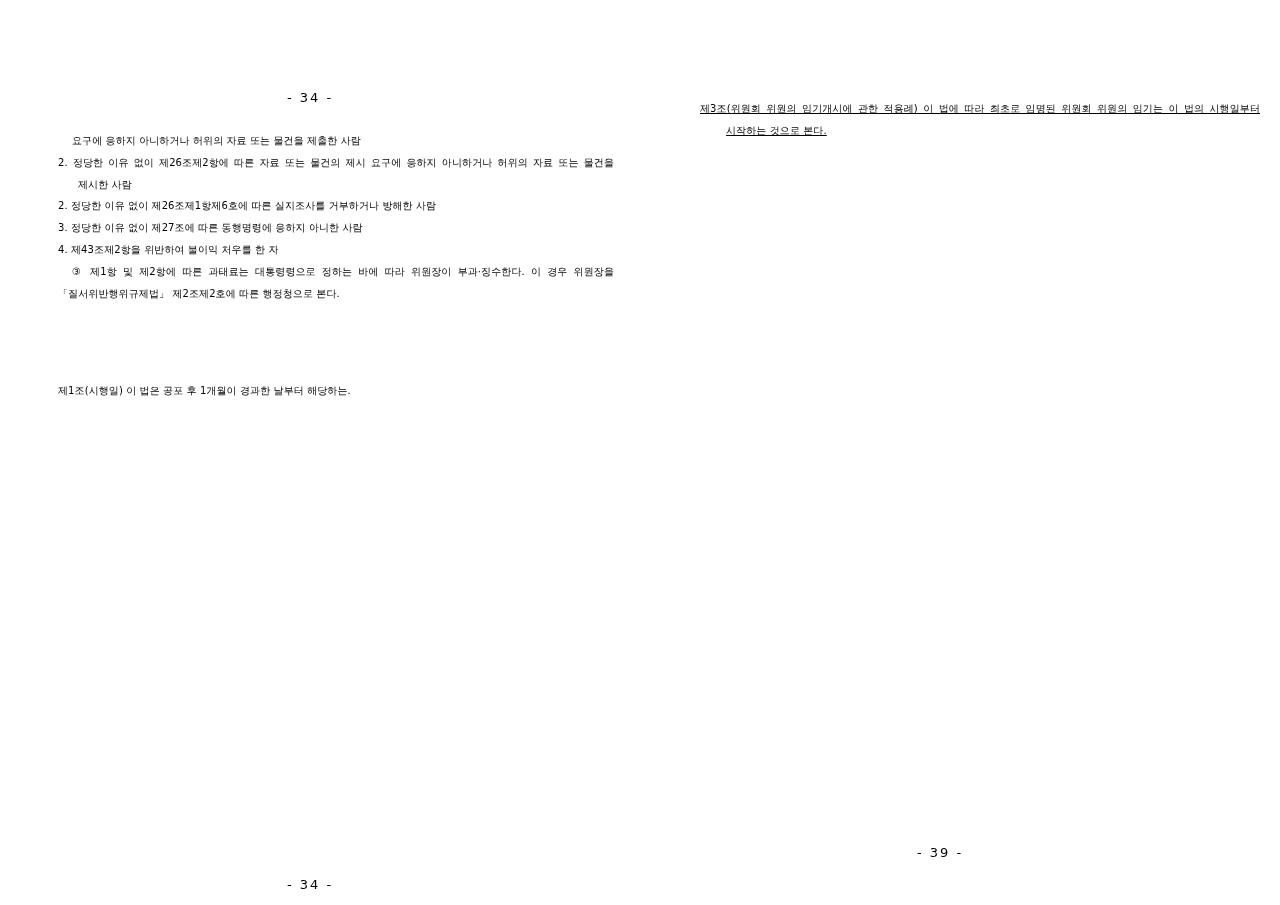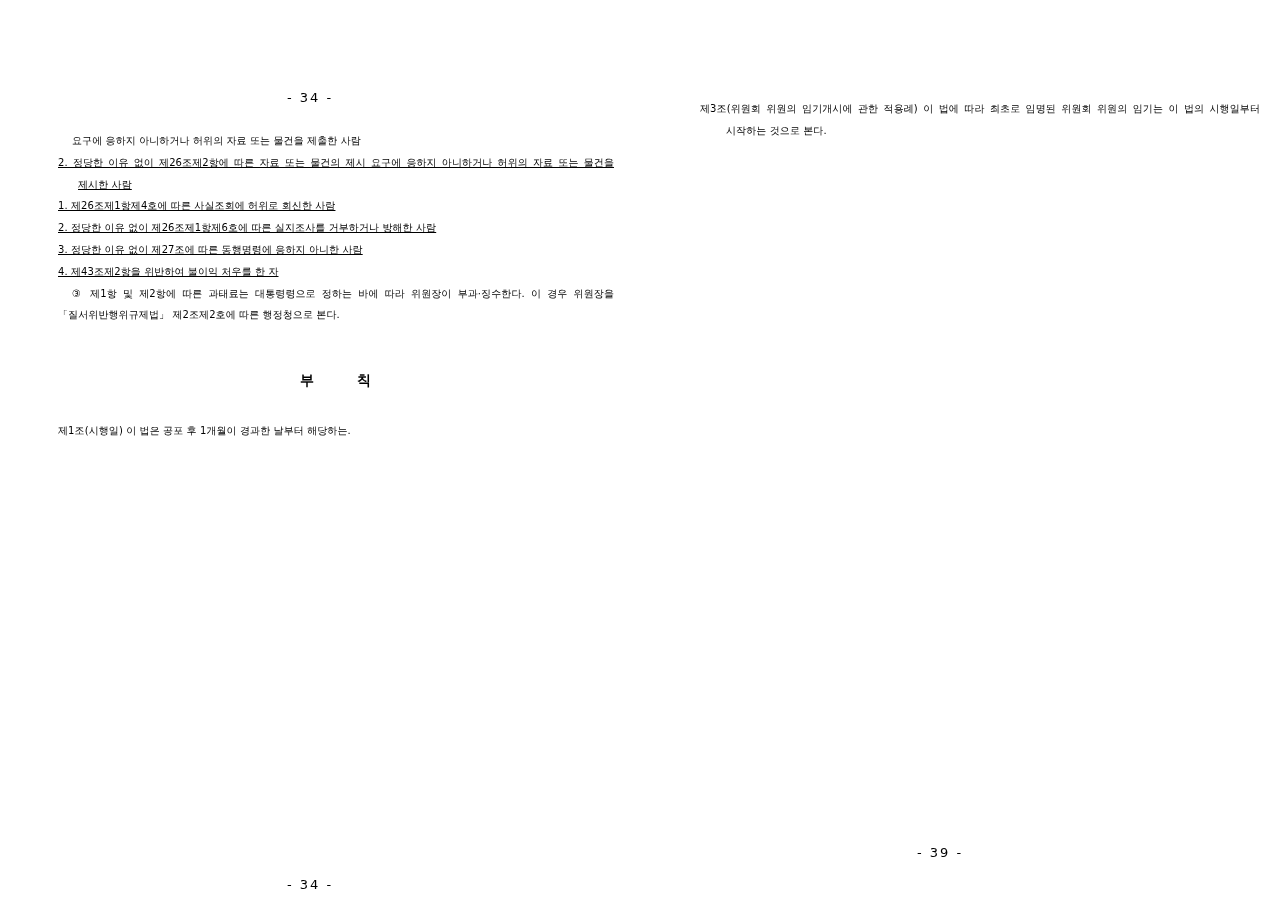--- a/index.html
+++ b/index.html
@@ -68,25 +68,25 @@
     text-align: justify;
     text-justify: inter-ideograph;
     margin: 0 0 0 0;
     word-break: keep-all;
     letter-spacing: 0.1px;
   }
   .ind-1 { text-indent: 14px; }
   .ind-hang {
     padding-left: 20px;
     text-indent: -20px;
-    text-decoration: underline;
   }
   .ind-hang3 {
     padding-left: 26px;
     text-indent: -26px;
+    text-decoration: underline;
   }
   .spacer-lg { height: 46px; }
   .spacer-md { height: 30px; }
 
   .addenda-title {
     text-align: center;
     font-size: 14px;
     font-weight: bold;
     letter-spacing: 1px;
     margin: 0;
@@ -106,35 +106,31 @@
 
     <div class="top-marker">- 34 -</div>
 
     <div class="body-block">
 
       <p class="para ind-1">요구에 응하지 아니하거나 허위의 자료 또는 물건을 제출한 사람</p>
 
       <p class="para ind-hang">2. 정당한 이유 없이 제26조제2항에 따른 자료 또는 물건의 제시 요구에 응하지 아니하거나 허위의 자료 또는 물건을 제시한 사람</p>
 
 
-      <p class="para ind-hang">1. 제26조제1항제4호에 따른 사실조회에 허위로 회신한 사람</p>
 
       <p class="para ind-hang">2. 정당한 이유 없이 제26조제1항제6호에 따른 실지조사를 거부하거나 방해한 사람</p>
 
       <p class="para ind-hang">3. 정당한 이유 없이 제27조에 따른 동행명령에 응하지 아니한 사람</p>
 
       <p class="para ind-hang">4. 제43조제2항을 위반하여 불이익 처우를 한 자</p>
 
       <p class="para ind-1">③ 제1항 및 제2항에 따른 과태료는 대통령령으로 정하는 바에 따라 위원장이 부과·징수한다. 이 경우 위원장을 「질서위반행위규제법」 제2조제2호에 따른 행정청으로 본다.</p>
 
       <div class="spacer-lg"></div>
 
-      <p class="addenda-title">
-        <span>부</span><span class="gap"></span><span>칙</span>
-      </p>
 
       <div class="spacer-md"></div>
 
       <p class="para">제1조(시행일) 이 법은 공포 후 1개월이 경과한 날부터 해당하는.</p>
 
 
     </div>
 
     <div class="bottom-marker">- 34 -</div>
   </div>

